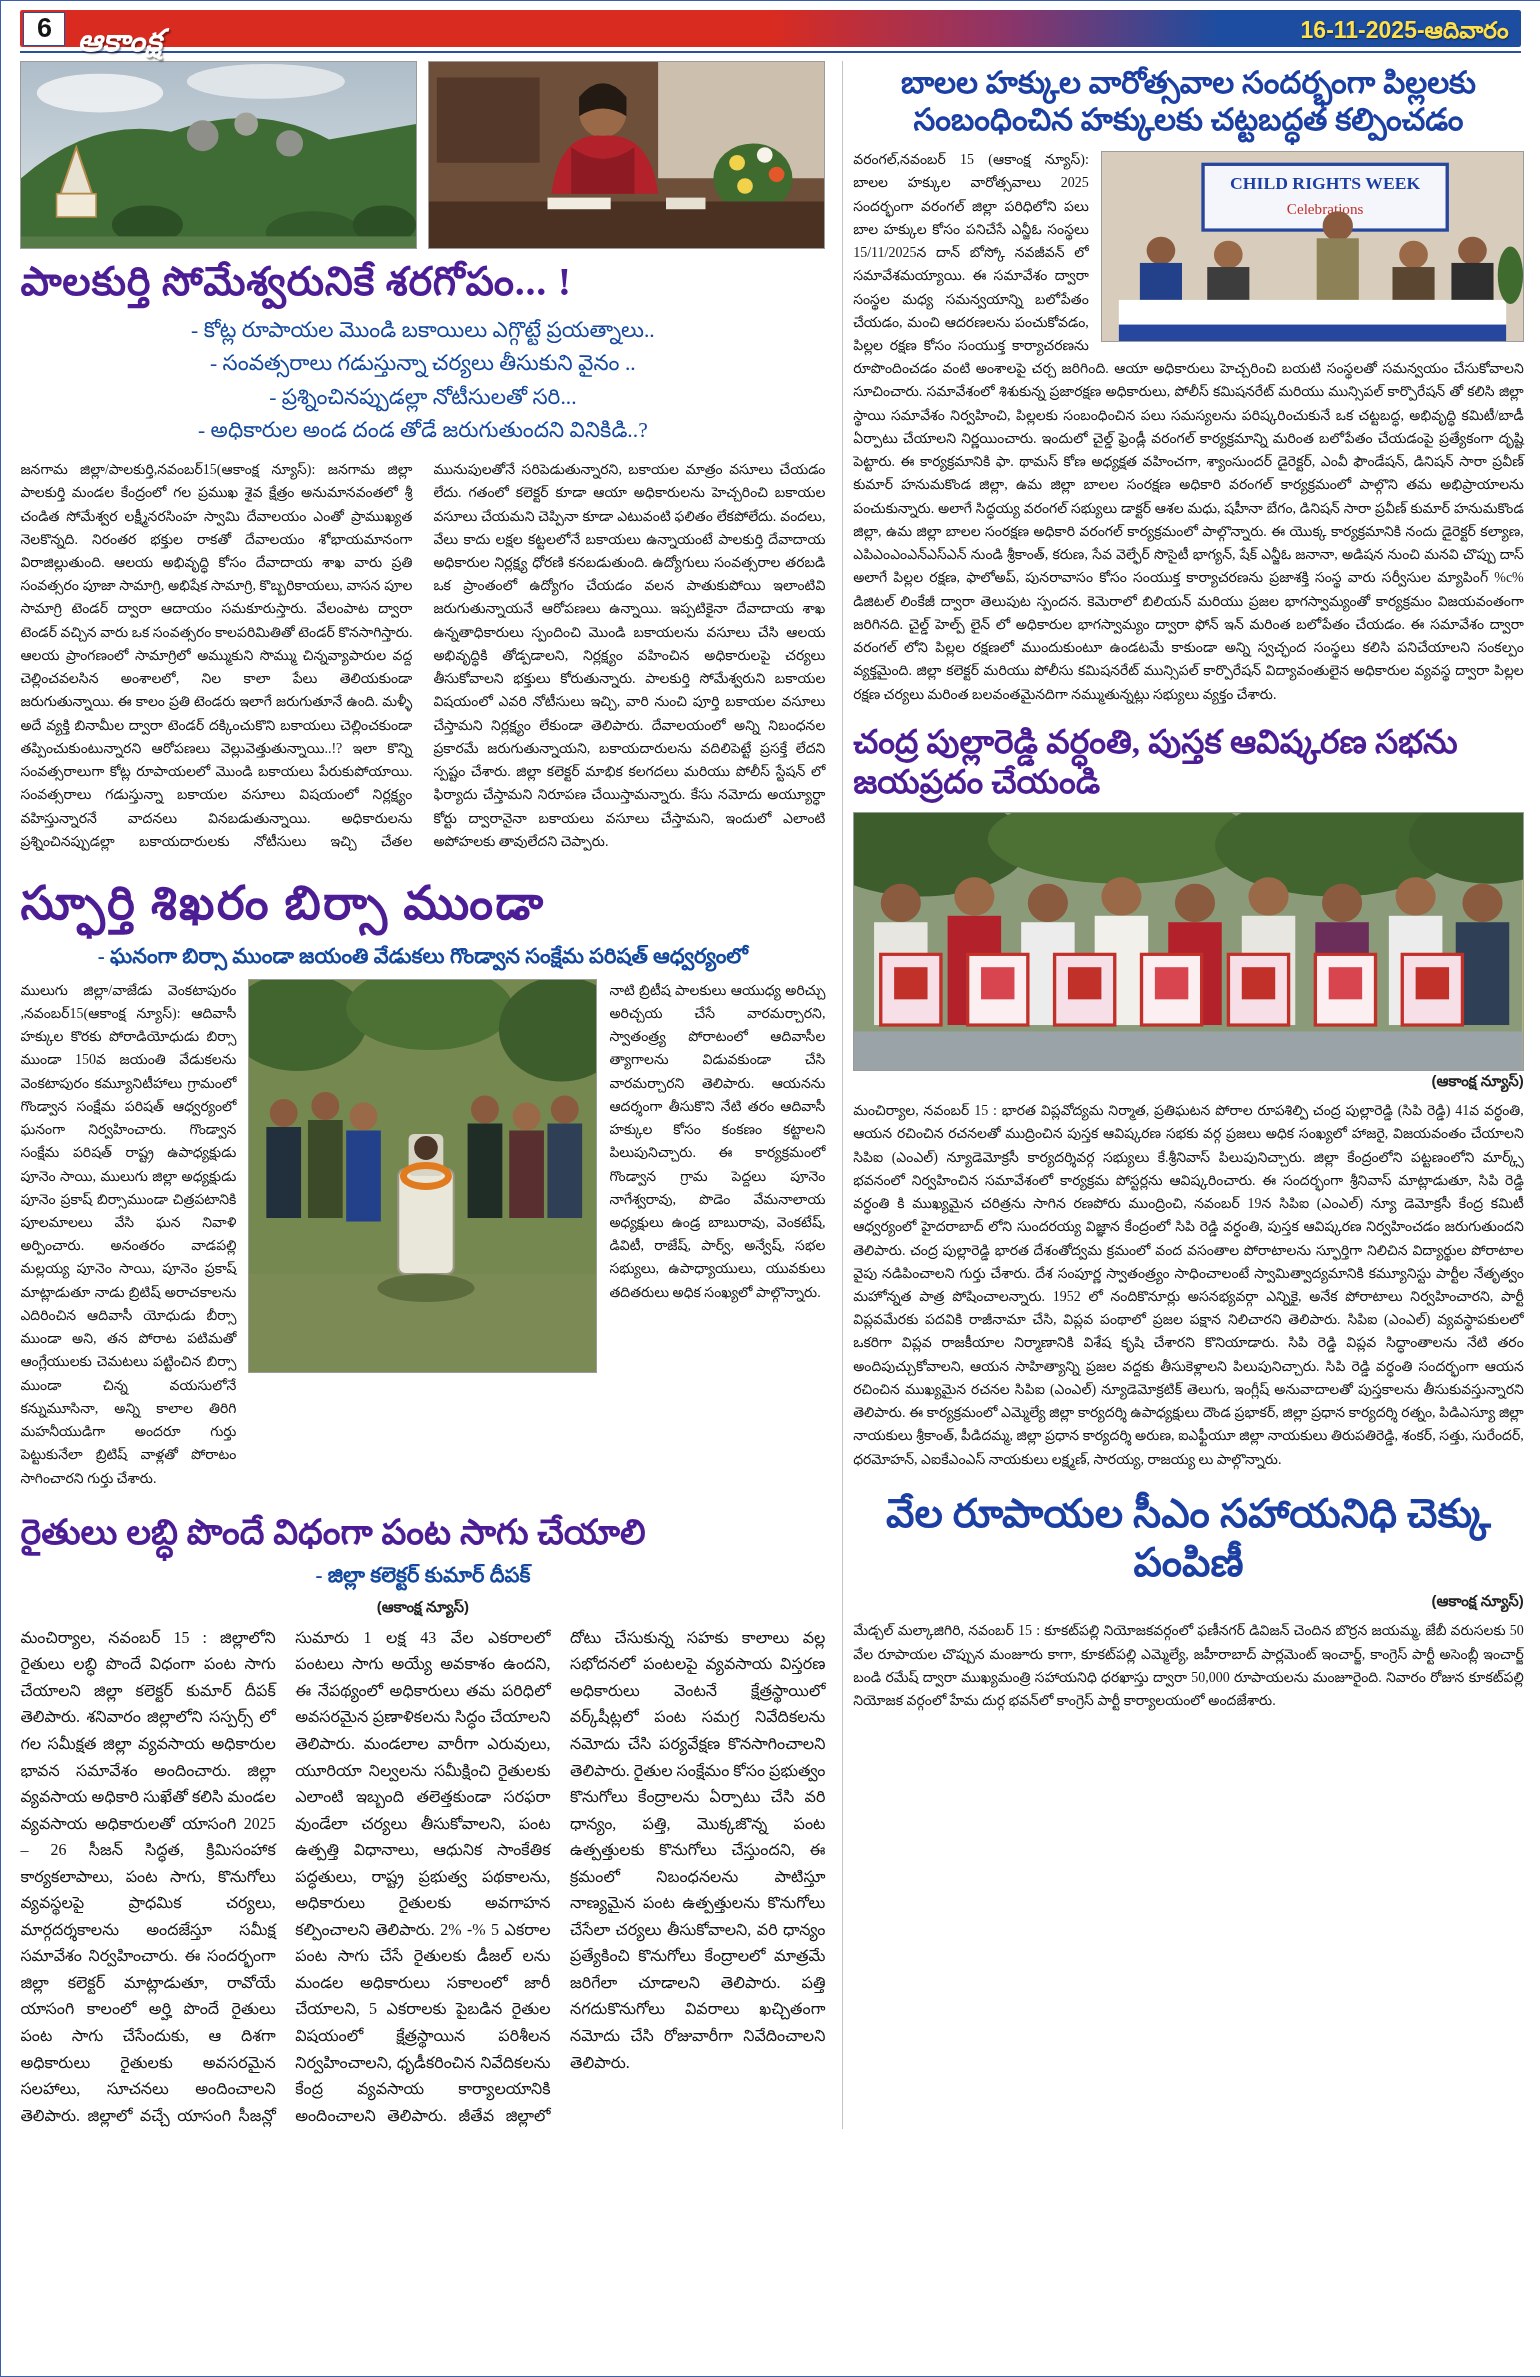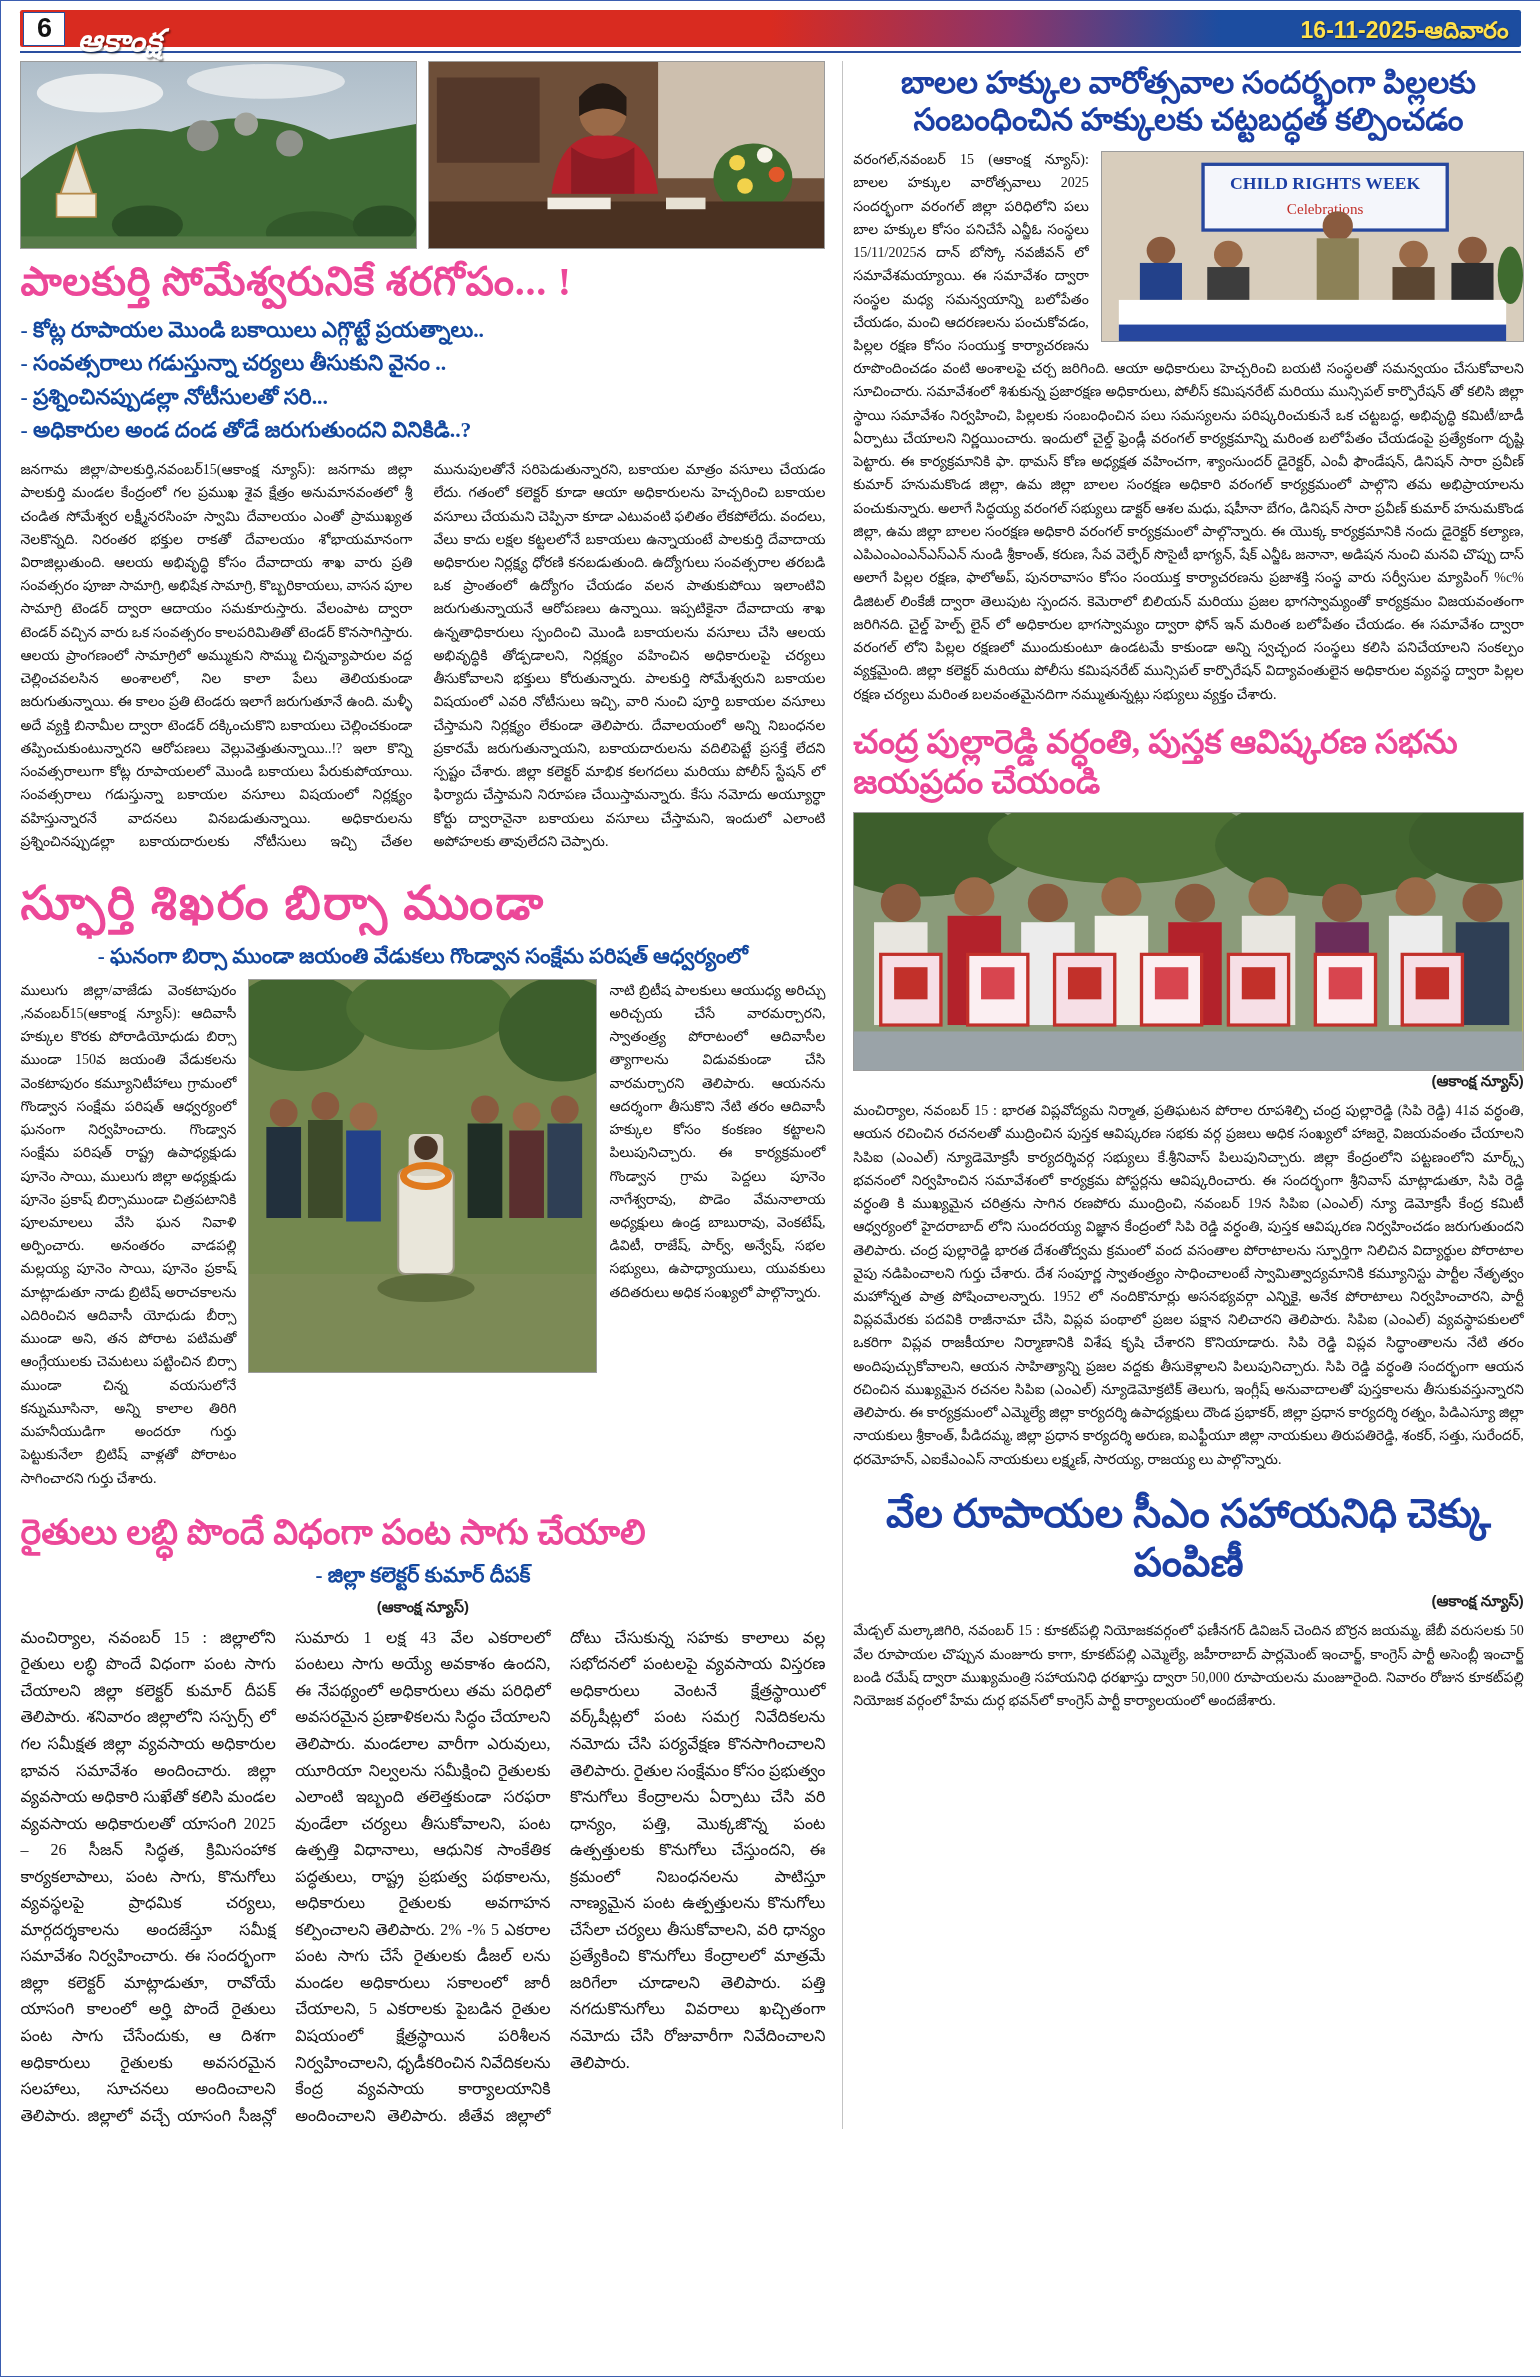--- a/index.html
+++ b/index.html
@@ -26,31 +26,31 @@
   .photo{background:#fde047;overflow:hidden;border:0.7px solid #9b9b9b}
   .photo svg{display:block;width:100%;height:100%}
   .photo-row{display:flex;gap:10.4px;margin-bottom:9px}
   .photo.temple{width:397px;height:188px}
   .photo.portrait{width:397px;height:188px}
   .photo.child{float:right;width:423px;height:191px;margin:3px 0 7.5px 12px}
   .photo.posters{width:100%;height:259px;margin:4.5px 0 1.5px}
   .photo.birsa{width:349px;height:394px;flex:0 0 auto}
   
   .hl{font-weight:bold;line-height:1.22}
-  .hl.red{color:#ec4899}
+  .hl.red{color:#4c1d95}
   .hl.blue{color:#1c3fa4}
   .hl-palakurthi{font-size:40px;margin:4.5px 0 7.5px;letter-spacing:0.7px}
   .hl-birsa{font-size:47px;margin:22.4px 0 9px;letter-spacing:2.2px}
   .hl-farmers{font-size:35px;margin:22.4px 0 6px}
   .hl-child{font-size:31px;text-align:center;margin:3px 0 9px}
   .hl-cpreddy{font-size:33px;margin:16.4px 0 9px}
   .hl-cmfund{font-size:40px;text-align:center;margin:19.4px 0 4.5px}
   .subhead{color:#14489e;font-weight:bold;font-size:21px;text-align:center;margin:3px 0 7.5px;line-height:1.4}
   .bullets{margin:3px 0 10.4px}
-  .bullets div{color:#14489e;font-weight:bold;font-size:21.6px;text-align:left;line-height:1.55}
+  .bullets div{color:#14489e;font-weight:normal;font-size:21.6px;text-align:center;line-height:1.55}
   .credit{font:bold 15px "Liberation Sans",sans-serif;color:#222;margin:1.5px 0 6px}
   .credit.center{text-align:center}
   .credit.right{text-align:right}
   
   .body{font-size:14px;line-height:1.66;text-align:justify;color:#121212}
   .body.two-col{columns:2;column-gap:21px}
   .body.three-col{columns:3;column-gap:19.4px;font-size:16px}
   .birsa-row{display:flex;gap:12px;align-items:flex-start}
   .birsa-row .side{flex:1}
   .clear{clear:both}

